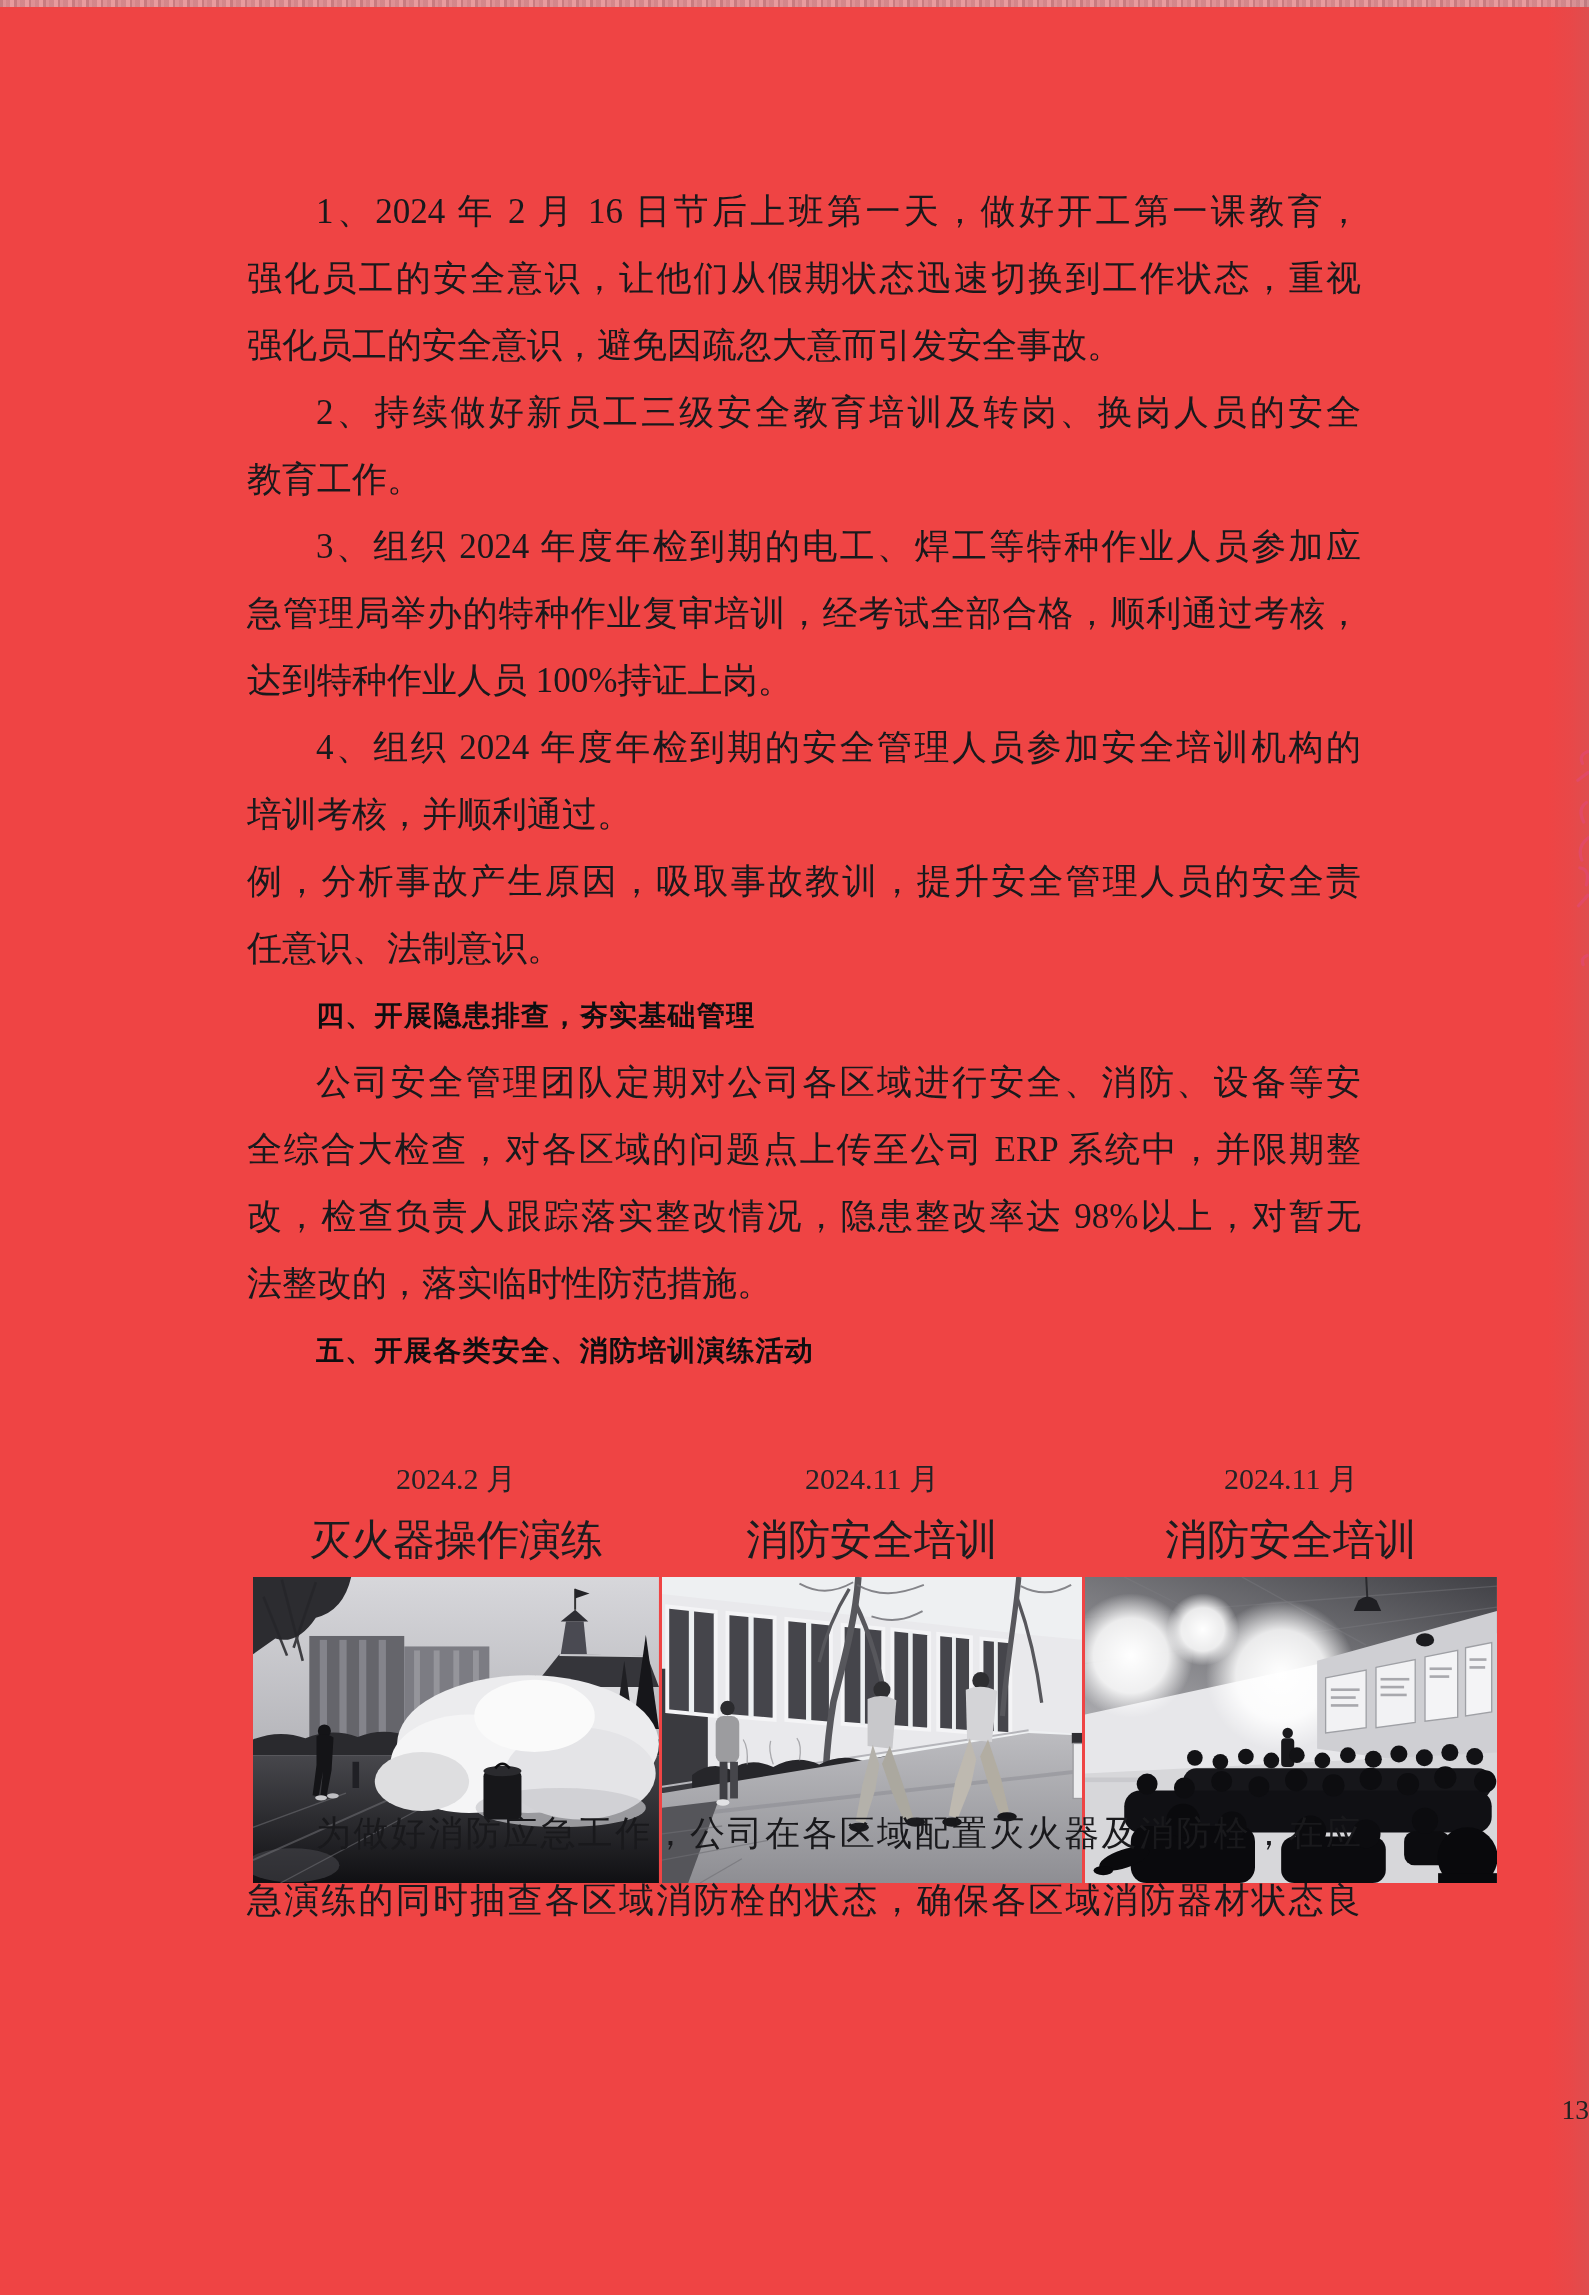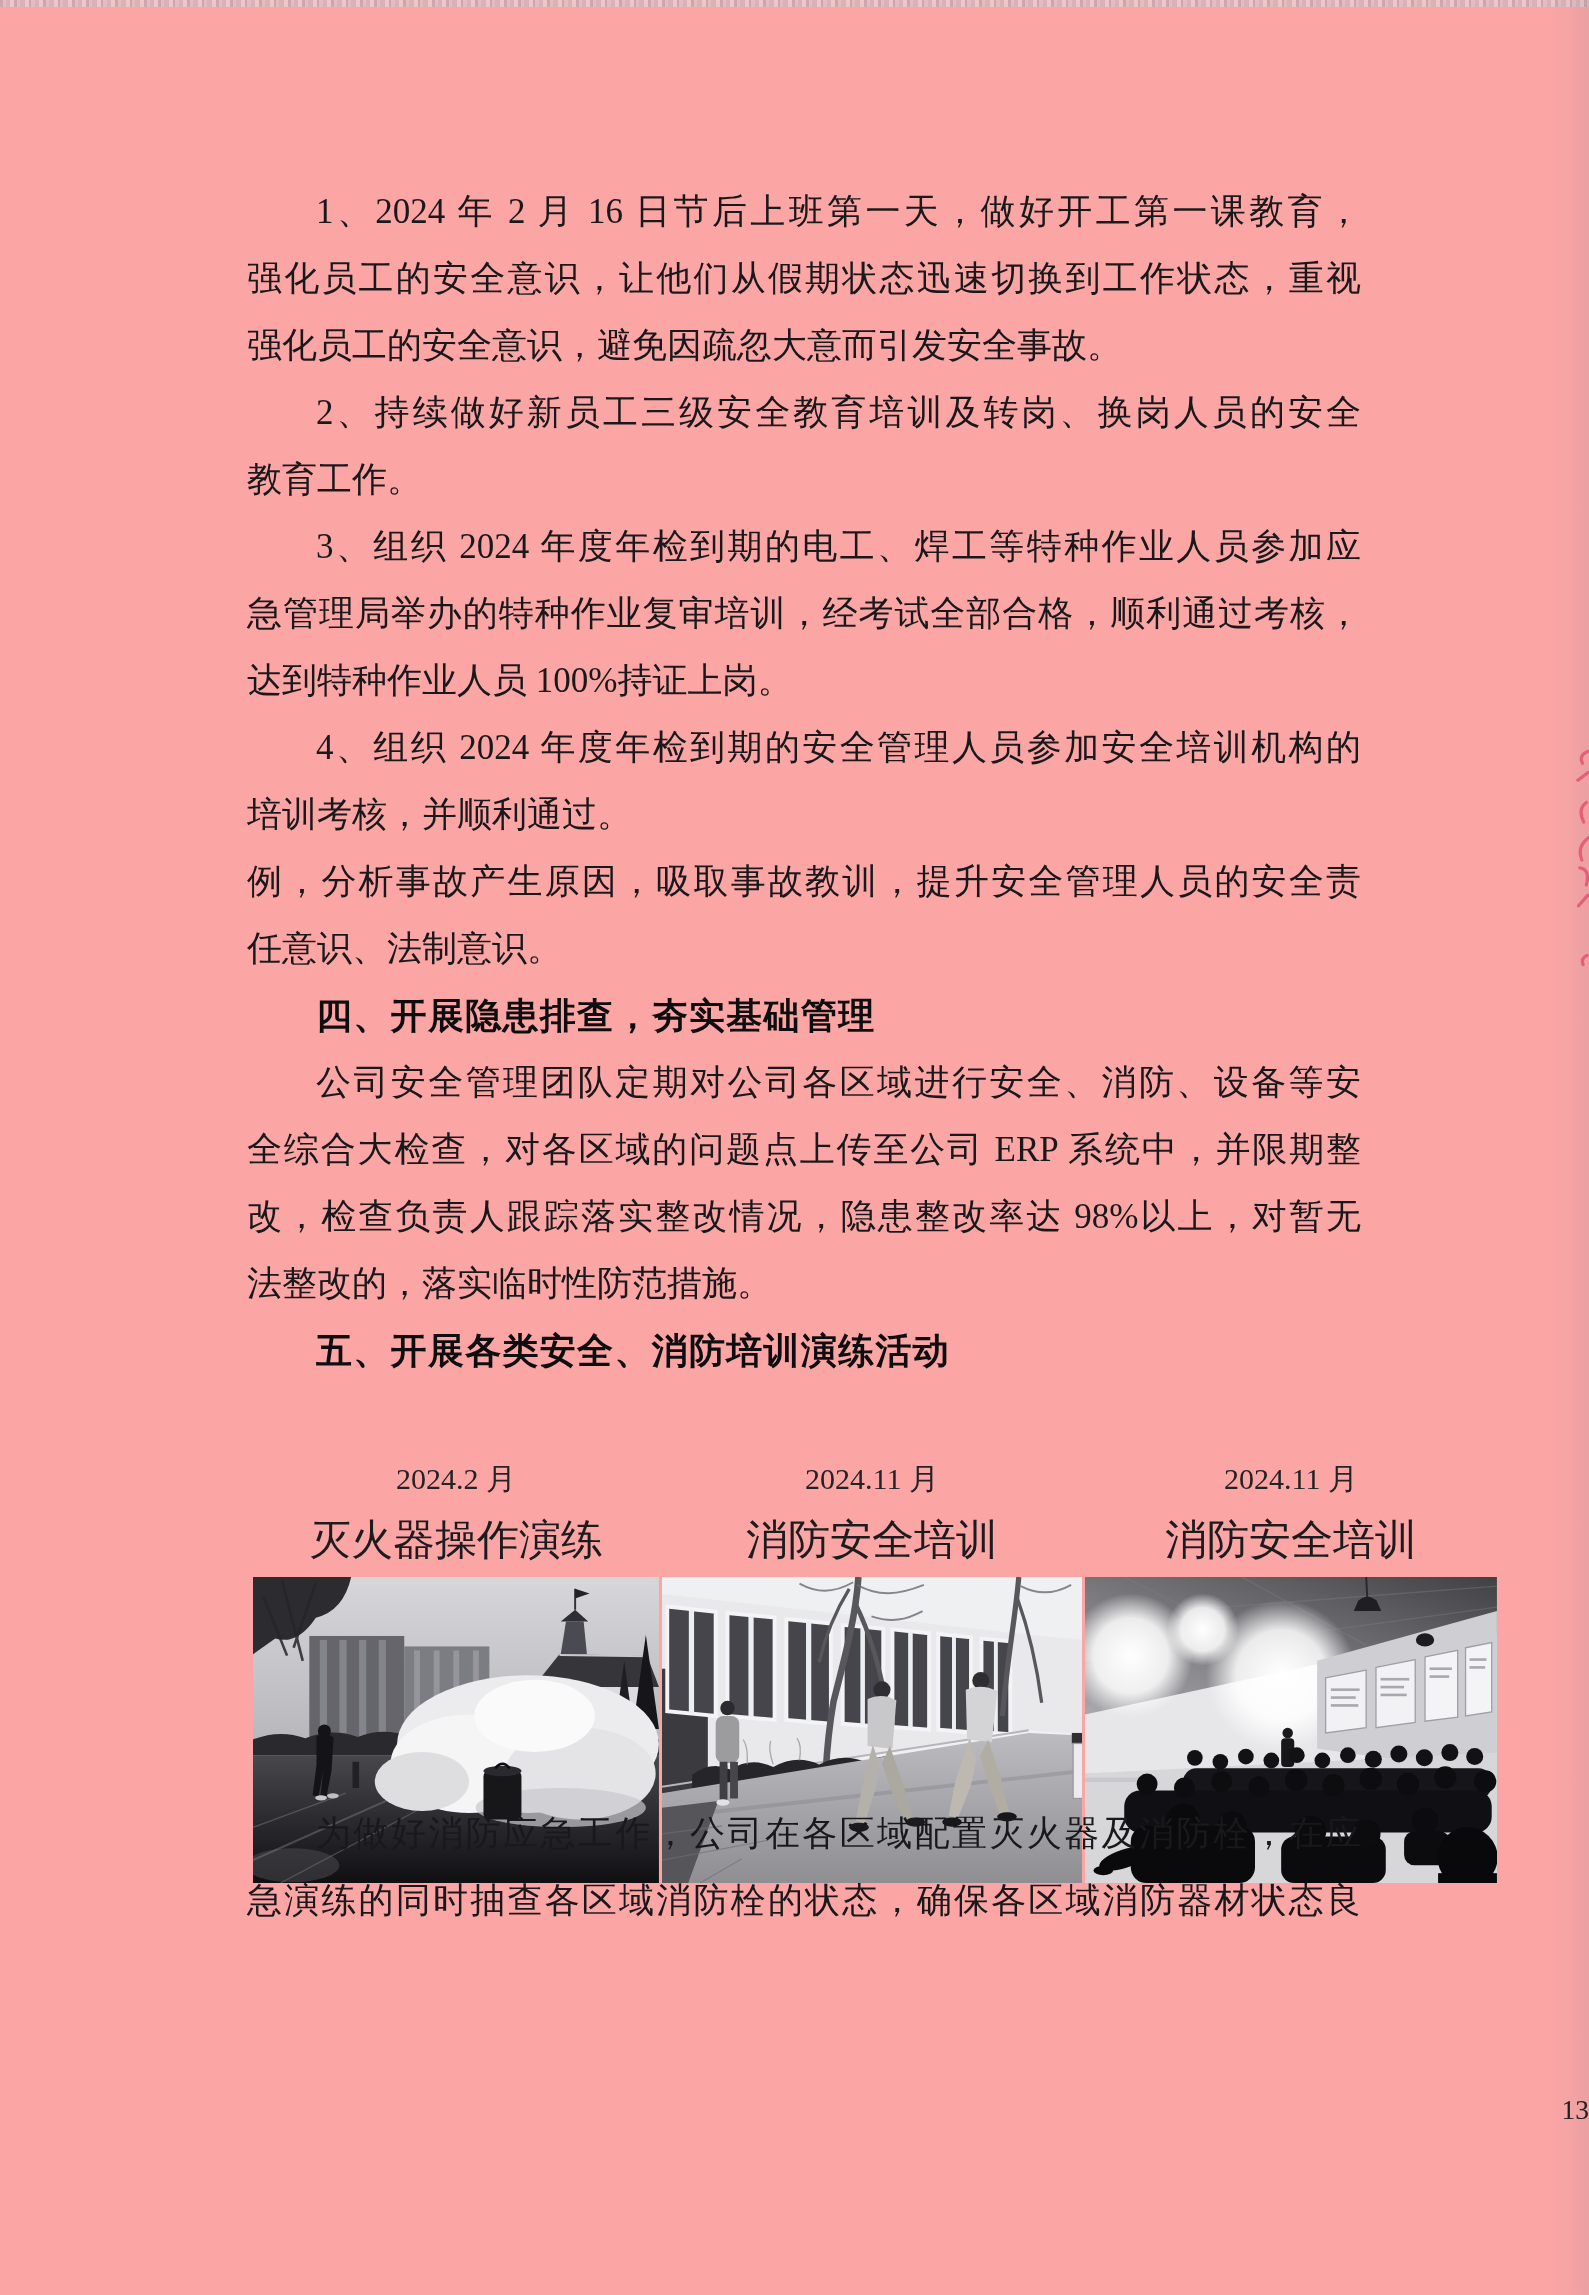--- a/index.html
+++ b/index.html
@@ -1,19 +1,19 @@
 <!DOCTYPE html>
 <html style="font-size:10.5px"><head>
 <meta charset="utf-8">
 <style>
   html,body{margin:0;padding:0;}
   body{background:#888;}
   .doc{
     position:relative; width:1589px; height:2295px;
-    background:#fca5a5; overflow:hidden;
+    background:#ef4444; overflow:hidden;
     font-family:"Liberation Serif","DejaVu Serif",serif;
     color:#19191c;
   }
   
   .scan-band{
     position:absolute; left:0; top:0; width:100%; height:6.5px; opacity:.55;
     background:repeating-linear-gradient(90deg,#a8a8b0 0 2.6px,#d0d0d6 2.6px 5.9px,#bdbdc4 5.9px 10.5px,#e2e2e6 10.5px 14.4px);
   }
   .scan-right{
     position:absolute; right:0; top:0; width:42px; height:100%;
@@ -23,21 +23,21 @@
   
   .text{position:absolute; left:247px; top:178px; width:1114px;}
   .ln{
     margin:0; height:67px; line-height:67px; font-size:35px;
     white-space:nowrap; font-weight:normal;
   }
   .ln.fill{text-align:justify; text-align-last:justify;}
   .ln.ind{padding-left:69px;}
   .ln.hd{
     font-family:"Liberation Sans","DejaVu Sans",sans-serif;
-    font-weight:700; font-size:36px; color:#0e0e10; letter-spacing:1.3px;
+    font-weight:700; font-size:28px; color:#0e0e10; letter-spacing:1.3px;
   }
   
   .gallery{position:absolute; left:217px; top:1449px; width:1244px;margin-left:36px;}
   .caprow{display:flex; gap:2.6px;}
   .caprow .cell{text-align:center;}
   .cell.c1{width:406px;} .cell.c2{width:421px;} .cell.c3{width:412px;}
   .dates .cell{height:60px; line-height:60px; font-size:30px; color:#232326;}
   .titles .cell{height:63px; line-height:63px; font-size:42px; color:#1c1c1f;}
   .photos{display:flex; gap:2.6px; margin-top:5.2px; height:306px;}
   .photos svg{display:block;}

